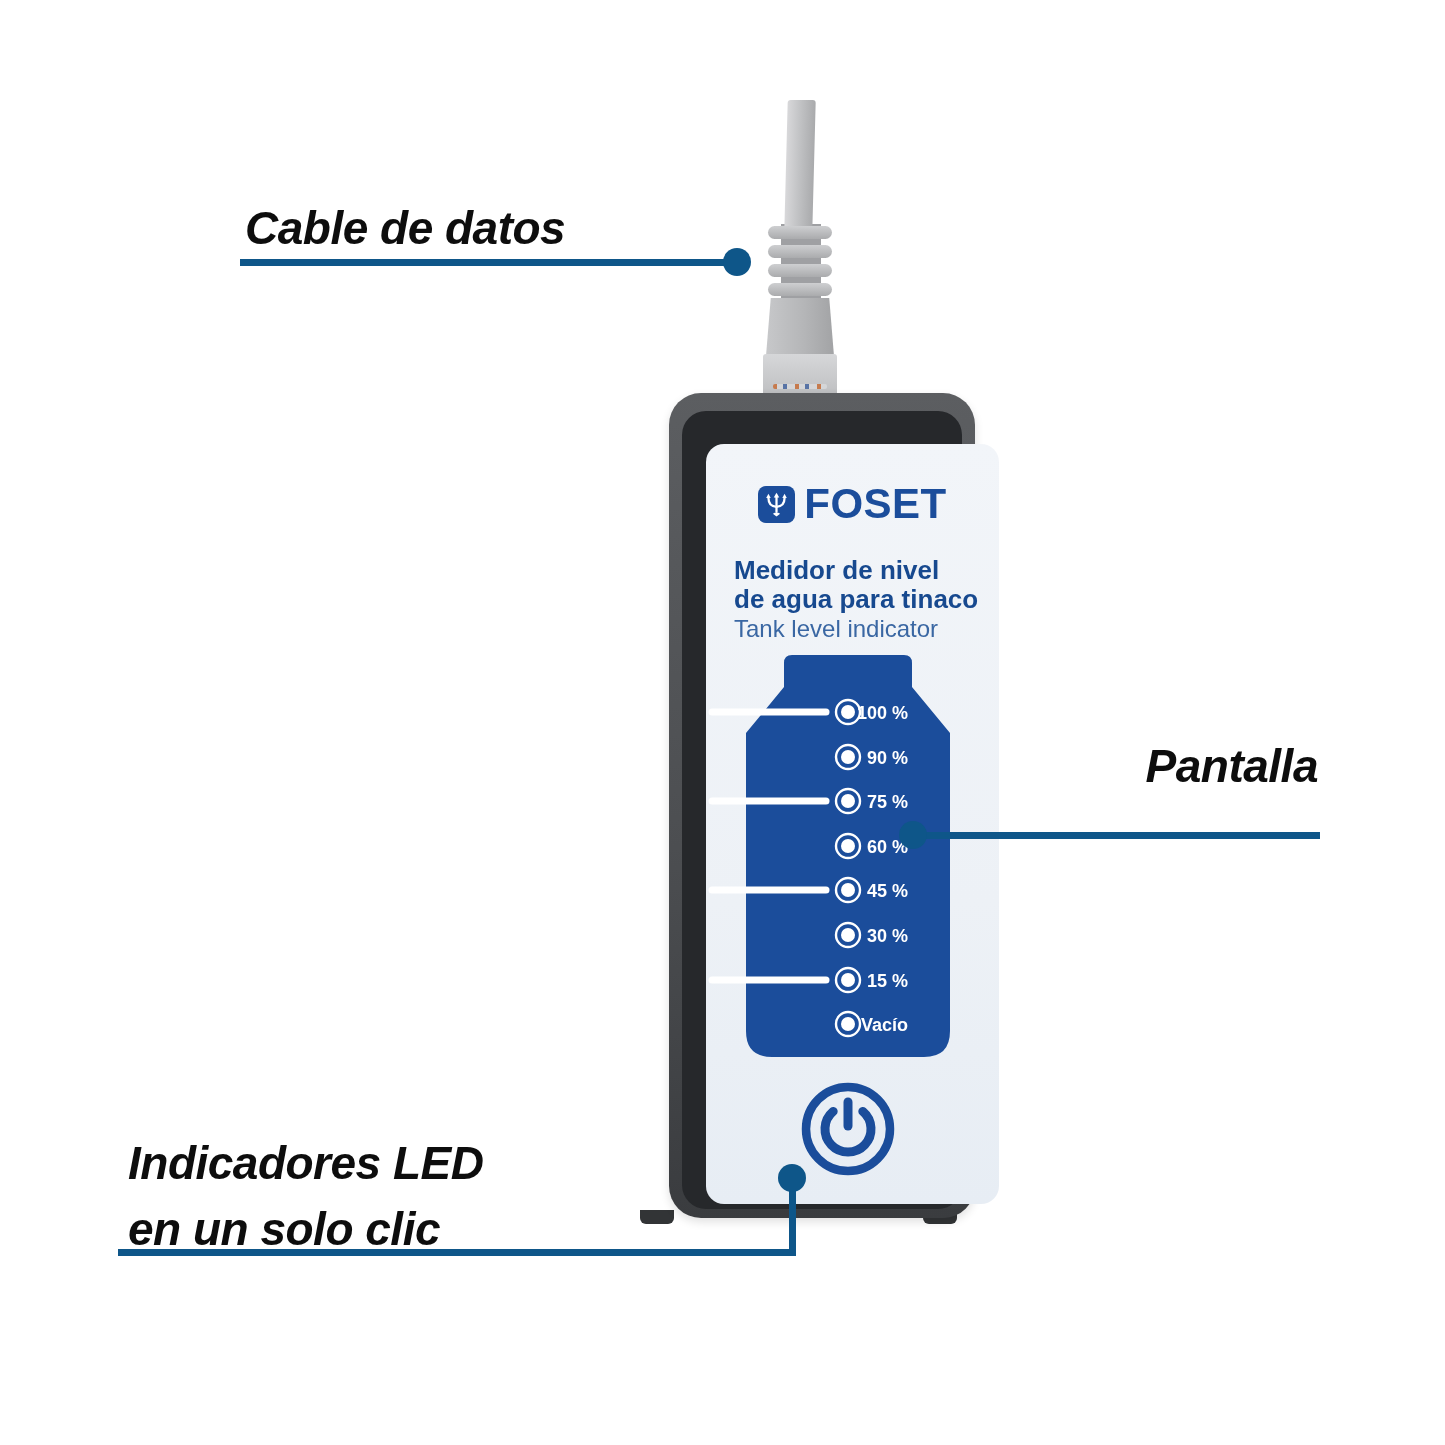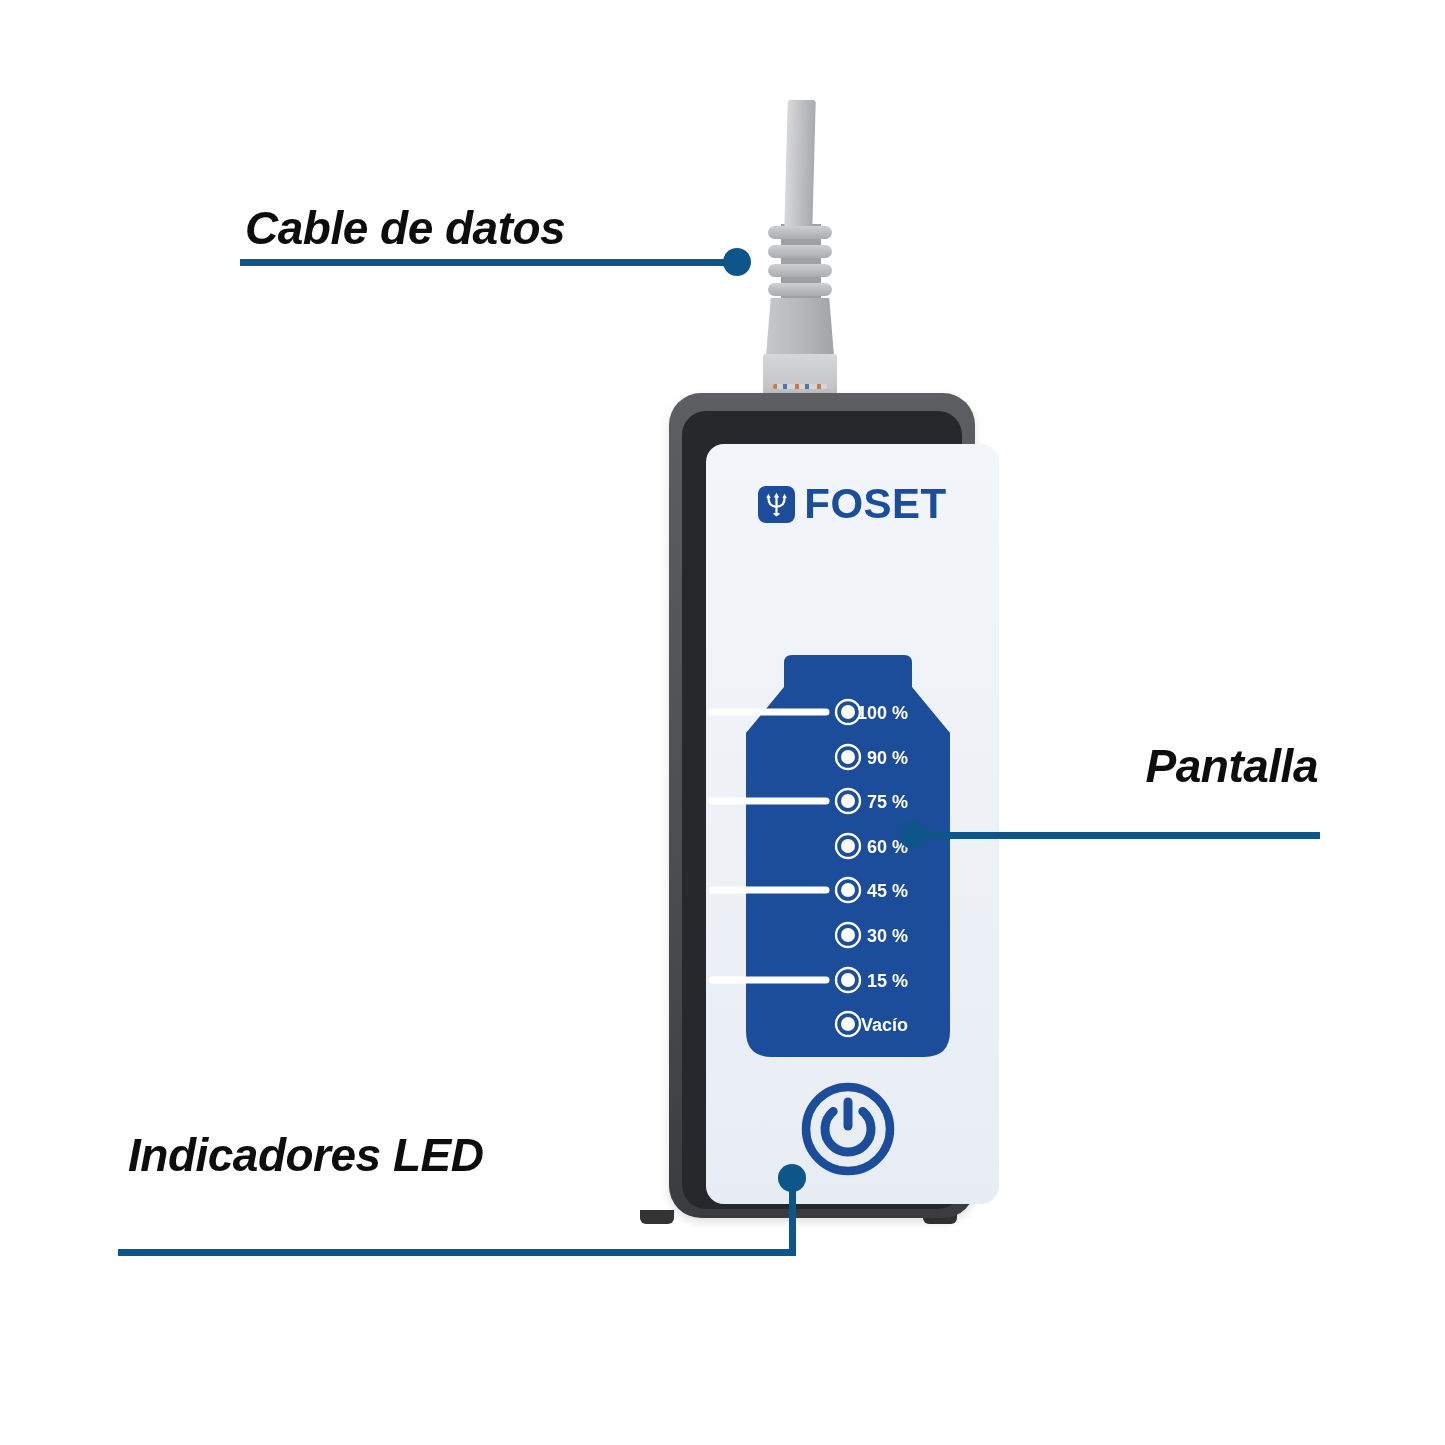--- a/index.html
+++ b/index.html
@@ -6,21 +6,21 @@
   .canvas{
     position:relative;width:1445px;height:1445px;background:#ffffff;
     font-family:"Liberation Sans",sans-serif;overflow:hidden;
   }
 
   
   .callout-text{
     position:absolute;font-weight:700;font-size:46px;color:#0d0d0d;
     letter-spacing:-0.5px;line-height:52px;white-space:nowrap;z-index:40;font-style:italic;
   }
-  .callout-text.two-line{line-height:66px;}
+  .callout-text.two-line{line-height:66px;margin-top:8px;}
   .callout-line{position:absolute;background:#0e5689;z-index:40;}
   .callout-dot{
     position:absolute;width:28px;height:28px;border-radius:50%;
     background:#0e5689;z-index:41;
   }
 
   
   .cable-flat{
     position:absolute;left:786px;top:100px;width:28px;height:132px;
     background:linear-gradient(90deg,#d8d8da 0%,#c2c3c5 45%,#a9aaac 100%);
@@ -132,20 +132,25 @@
               </g>
               <polygon fill="#ffffff" points="18,3.5 14.6,9.2 21.4,9.2"></polygon>
               <polygon fill="#ffffff" points="8,4.8 5.2,10 10.8,10"></polygon>
               <polygon fill="#ffffff" points="28,4.8 25.2,10 30.8,10"></polygon>
               <path fill="#ffffff" d="M13.5 29.5 Q18 26.5 22.5 29.5 L18 32.8 Z"></path>
             </svg>
           </div>
           <div class="brand-text">FOSET</div>
         </div>
 
+        <div class="title-block">
+          <div class="title-line">Medidor de nivel</div>
+          <div class="title-line">de agua para tinaco</div>
+          <div class="subtitle-line">Tank level indicator</div>
+        </div>
 
         <svg class="tank-svg" width="293" height="420" viewBox="0 0 293 420">
           <path fill="#1b4d9b" d="M86 8 H198 Q206 8 206 16 V40 L244 86 V384 Q244 410 218 410 H66 Q40 410 40 384 V86 L78 40 V16 Q78 8 86 8 Z"></path>
           <g stroke="#ffffff" stroke-width="7" stroke-linecap="round">
             <line x1="6" y1="65" x2="120" y2="65"></line>
             <line x1="6" y1="154" x2="120" y2="154"></line>
             <line x1="6" y1="243" x2="120" y2="243"></line>
             <line x1="6" y1="333" x2="120" y2="333"></line>
           </g>
           <g fill="none" stroke="#ffffff" stroke-width="2.4">
@@ -200,19 +205,20 @@
 
   <div>
     <div class="callout-text" style="right:127px;top:740px">Pantalla</div>
     <div class="callout-line" style="left:913px;top:832px;width:407px;height:7px"></div>
     <div class="callout-dot" style="left:899px;top:821px"></div>
   </div>
 
   <div>
     <div class="callout-text two-line" style="left:128px;top:1122px">
       <div>Indicadores LED</div>
+      <div>en un solo clic</div>
     </div>
     <div class="callout-line" style="left:118px;top:1249px;width:678px;height:7px"></div>
     <div class="callout-line" style="left:789px;top:1170px;width:7px;height:86px"></div>
     <div class="callout-dot" style="left:778px;top:1164px"></div>
   </div>
 
 </div>
 
 </body></html>

